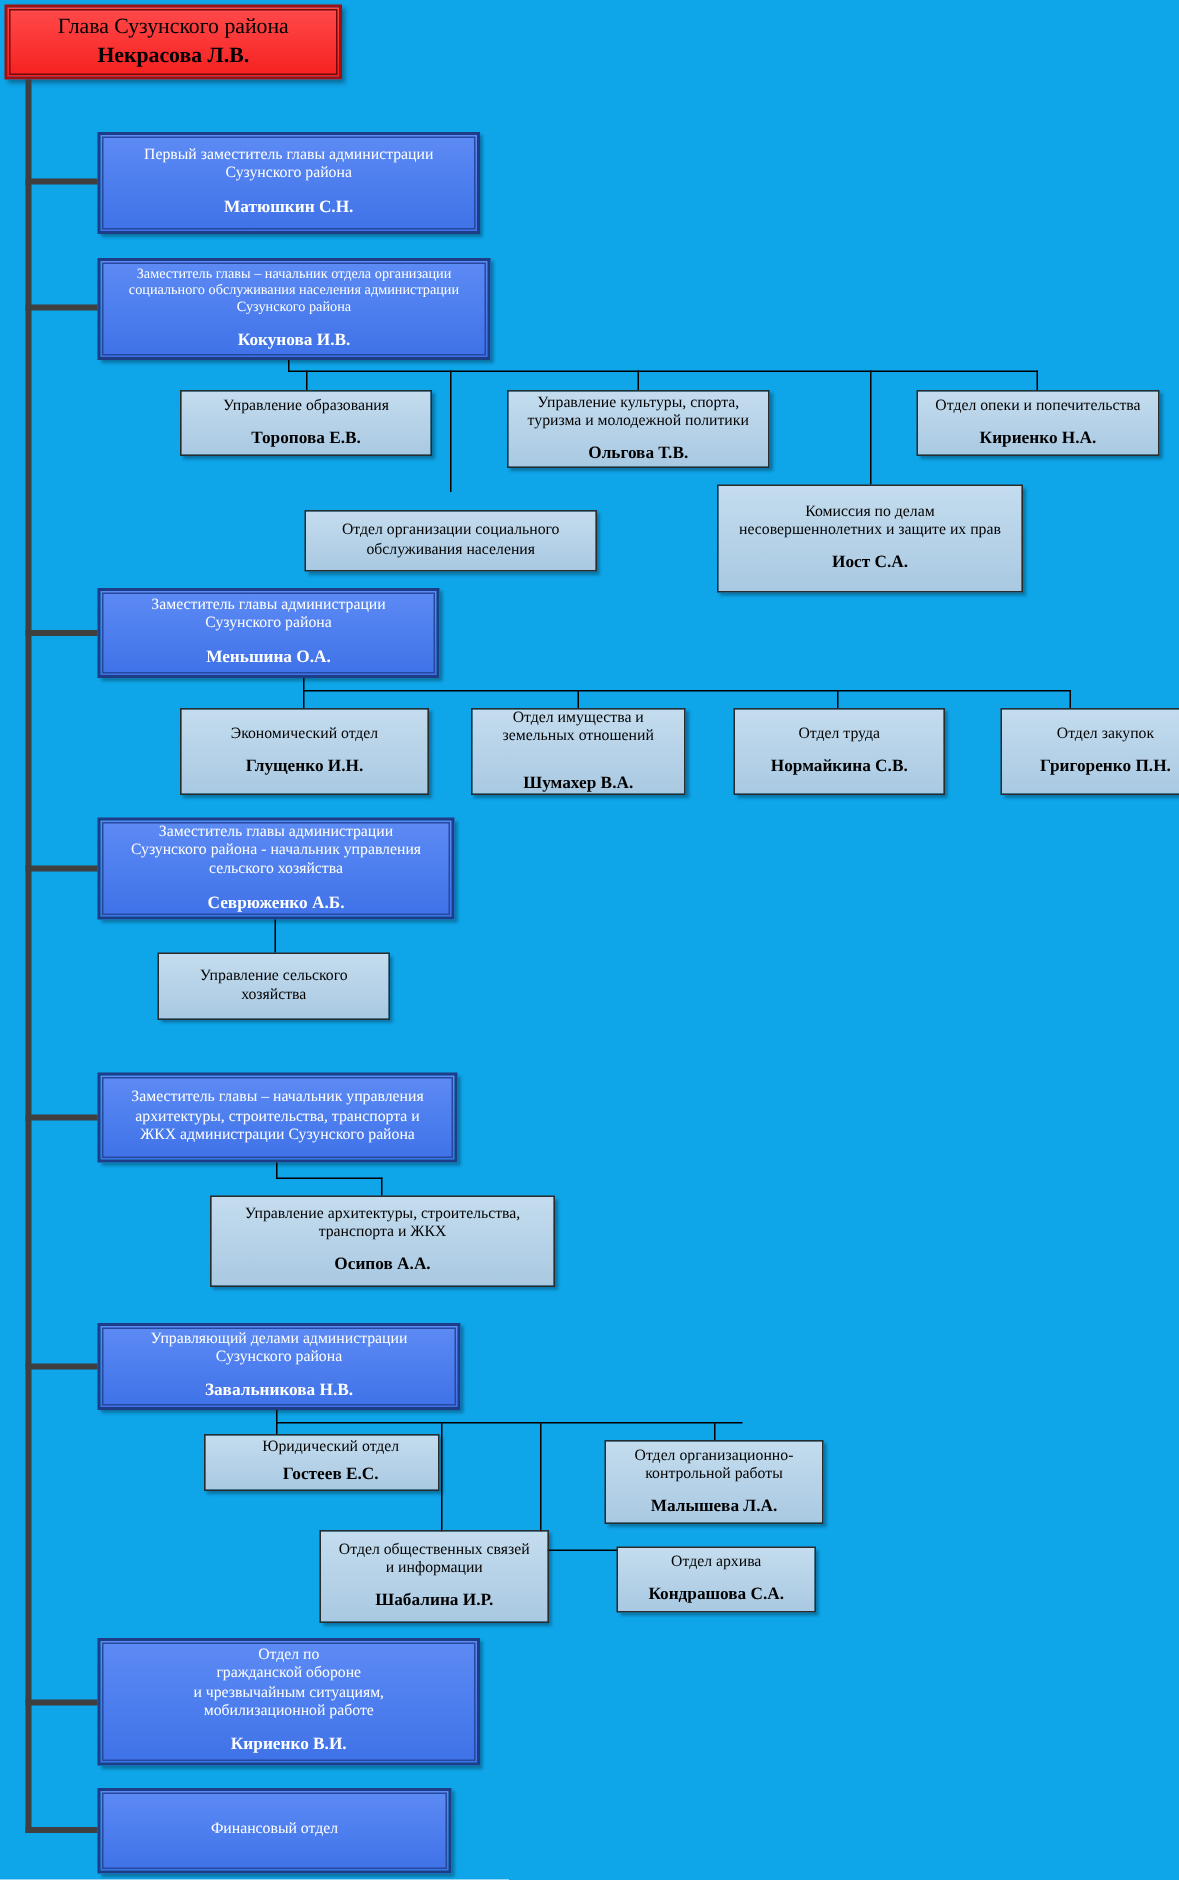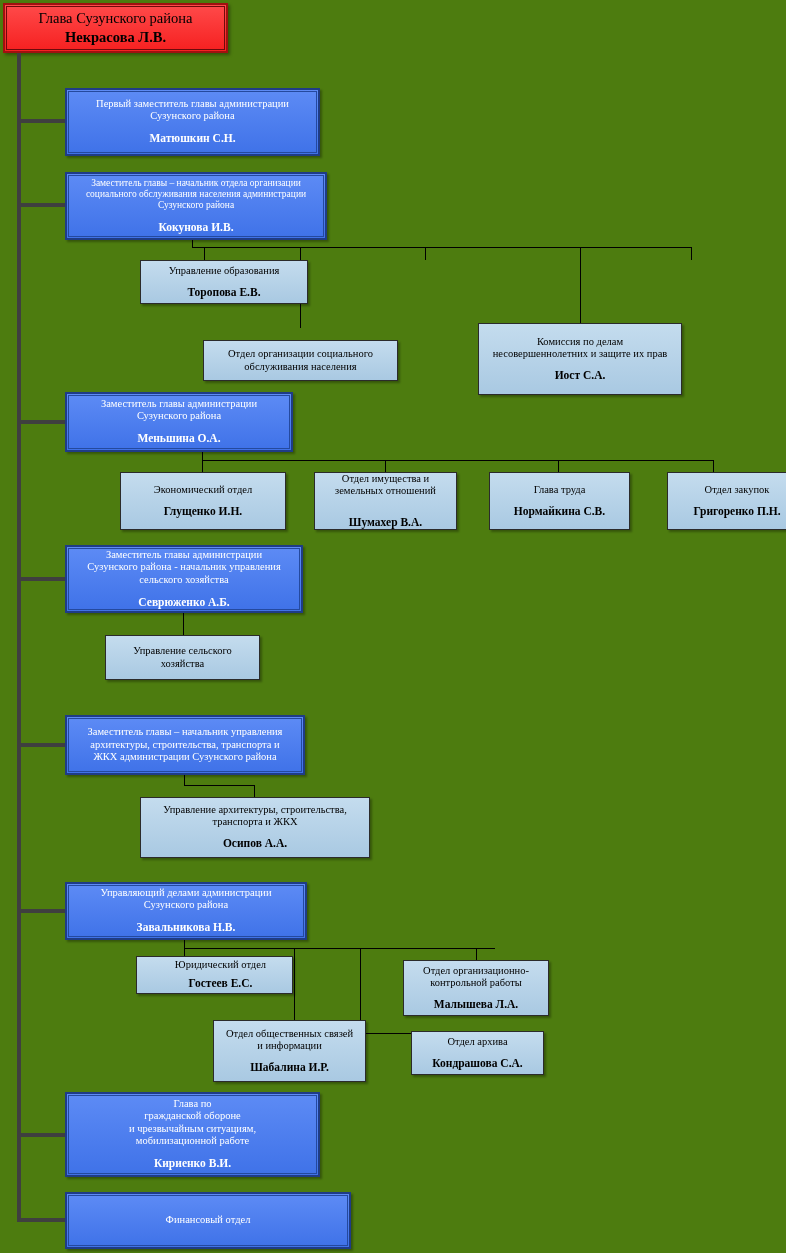--- a/index.html
+++ b/index.html
@@ -5,21 +5,21 @@
 <style>
   html,body{margin:0;padding:0;background:#ffffff;}
   body{
     font-family:"Liberation Serif","DejaVu Serif",serif;
     color:#000;
   }
   #chart{
     position:relative;
     width:786px;
     height:1253px;
-    background:#4d7c0f;
+    background:#0ea5e9;
     overflow:hidden;
   }
   .trunk{position:absolute;background:#3f3f3f;}
   .thin{position:absolute;background:#000000;}
 
   
   .node{
     position:absolute;
     box-sizing:border-box;
     display:flex;
@@ -111,41 +111,52 @@
   </div>
 
   <div class="thin" style="left:192px;top:240px;width:1px;height:8px;"></div>
   <div class="thin" style="left:192px;top:247px;width:500px;height:1px;"></div>
   <div class="thin" style="left:204px;top:247px;width:1px;height:13px;"></div>
   <div class="thin" style="left:300px;top:247px;width:1px;height:81px;"></div>
   <div class="thin" style="left:425px;top:247px;width:1px;height:13px;"></div>
   <div class="thin" style="left:580px;top:247px;width:1px;height:76px;"></div>
   <div class="thin" style="left:691px;top:247px;width:1px;height:13px;"></div>
 
-  <div class="node light fs11" style="left:120px;top:260px;width:168px;height:44px;margin-left:20px;">
+  <div class="node light fs11" style="left:120px;top:260px;width:168px;height:44px;">
     <span class="title">Управление образования</span>
     <span class="person fs12">Торопова Е.В.</span>
   </div>
 
   <div class="node light fs11" style="left:203px;top:328px;width:195px;height:41px;margin-top:12px;">
     <span class="title">
       <span>Отдел организации социального</span><br>
       <span>обслуживания населения</span>
     </span>
   </div>
 
+  <div class="node light fs11" style="left:338px;top:260px;width:175px;height:52px;">
+    <span class="title">
+      <span>Управление культуры, спорта,</span><br>
+      <span>туризма и молодежной политики</span>
+    </span>
+    <span class="person fs12">Ольгова Т.В.</span>
+  </div>
 
   <div class="node light fs11" style="left:478px;top:323px;width:204px;height:72px;">
     <span class="title">
       <span>Комиссия по делам</span><br>
       <span>несовершеннолетних и защите их прав</span>
     </span>
     <span class="person fs12">Иост С.А.</span>
   </div>
 
+  <div class="node light fs11" style="left:611px;top:260px;width:162px;height:44px;">
+    <span class="title">Отдел опеки и попечительства</span>
+    <span class="person fs12">Кириенко Н.А.</span>
+  </div>
 
   <div class="node blue fs11" style="left:65px;top:392px;width:228px;height:60px;">
     <span class="title">
       <span>Заместитель главы администрации</span><br>
       <span>Сузунского района</span>
     </span>
     <span class="person fs12">Меньшина О.А.</span>
   </div>
 
   <div class="thin" style="left:202px;top:452px;width:1px;height:9px;"></div>
@@ -162,21 +173,21 @@
 
   <div class="node light fs11" style="left:314px;top:472px;width:143px;height:58px;gap:10px;">
     <span class="title">
       <span>Отдел имущества и</span><br>
       <span>земельных отношений</span>
     </span>
     <span class="person fs12">Шумахер В.А.</span>
   </div>
 
   <div class="node light fs11" style="left:489px;top:472px;width:141px;height:58px;">
-    <span class="title">Глава труда</span>
+    <span class="title">Отдел труда</span>
     <span class="person fs12">Нормайкина С.В.</span>
   </div>
 
   <div class="node light fs11" style="left:644px;top:472px;width:140px;height:58px;margin-left:23px;">
     <span class="title">Отдел закупок</span>
     <span class="person fs12">Григоренко П.Н.</span>
   </div>
 
   <div class="node blue fs11" style="left:65px;top:545px;width:238px;height:68px;">
     <span class="title">
@@ -254,25 +265,25 @@
     <span class="person fs12">Малышева Л.А.</span>
   </div>
 
   <div class="node light fs11" style="left:411px;top:1031px;width:133px;height:44px;">
     <span class="title">Отдел архива</span>
     <span class="person fs12">Кондрашова С.А.</span>
   </div>
 
   <div class="node blue fs11" style="left:65px;top:1092px;width:255px;height:85px;">
     <span class="title">
-      <span>Глава по</span><br>
+      <span>Отдел по</span><br>
       <span>гражданской обороне</span><br>
       <span>и чрезвычайным ситуациям,</span><br>
       <span>мобилизационной работе</span>
     </span>
     <span class="person fs12">Кириенко В.И.</span>
   </div>
 
-  <div class="node blue fs11" style="left:65px;top:1192px;width:286px;height:57px;">
+  <div class="node blue fs11" style="left:65px;top:1192px;width:236px;height:57px;">
     <span class="title">Финансовый отдел</span>
   </div>
 
 </div>
 
 </body></html>

